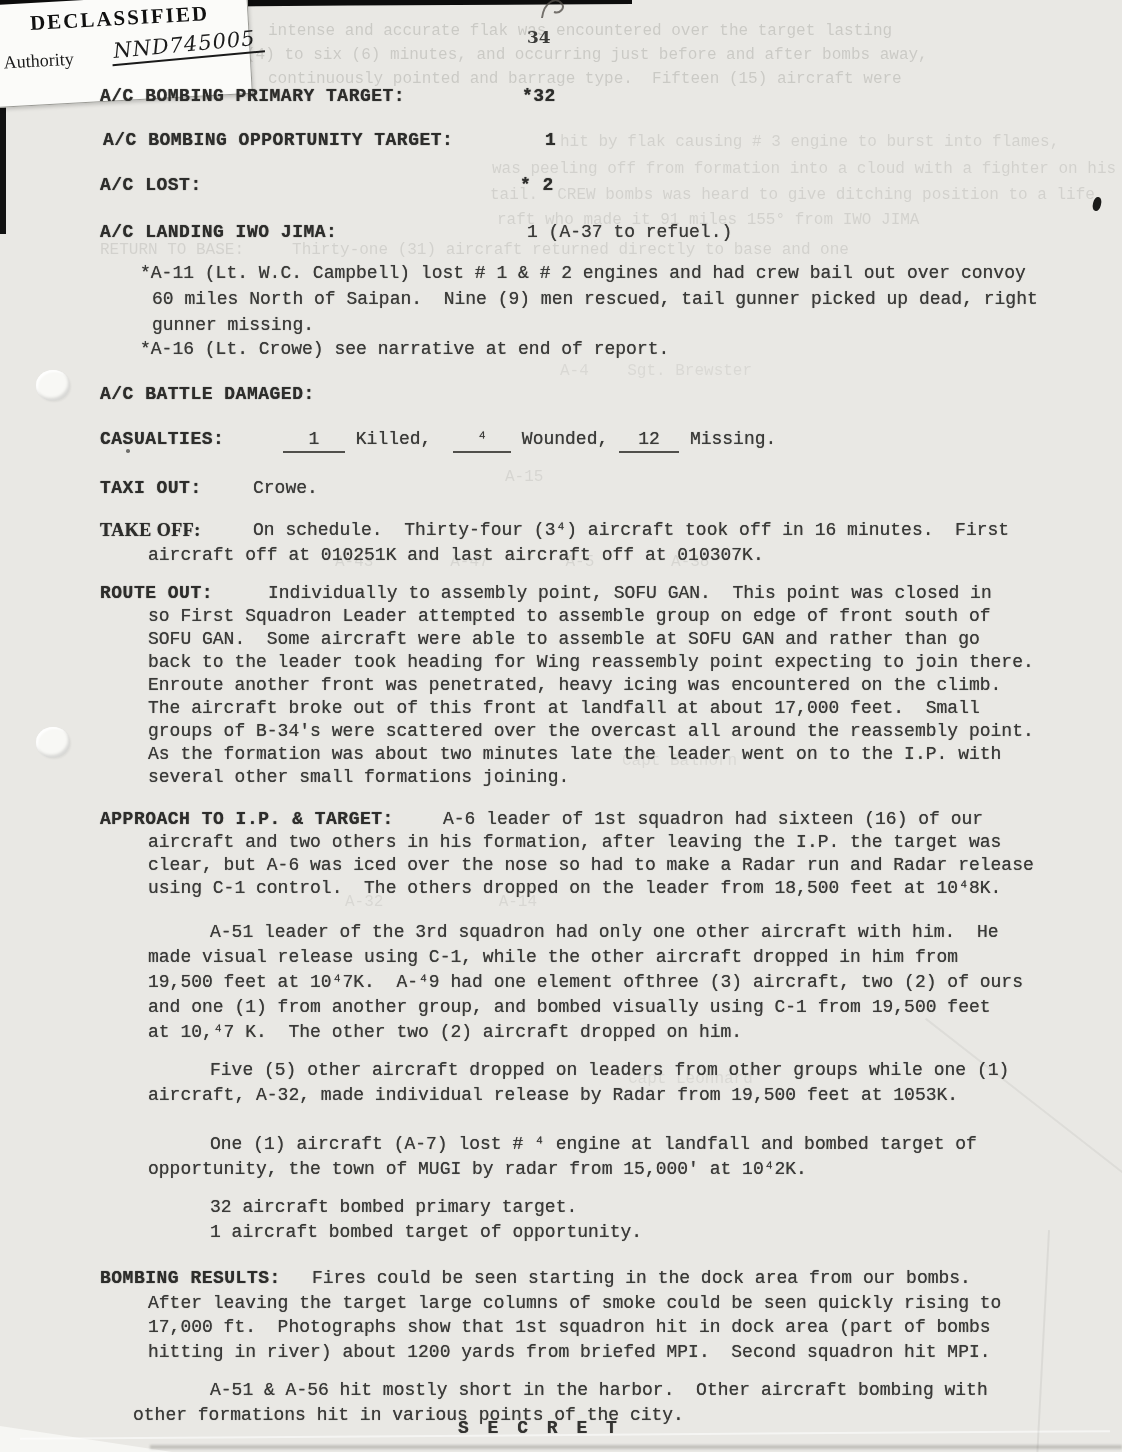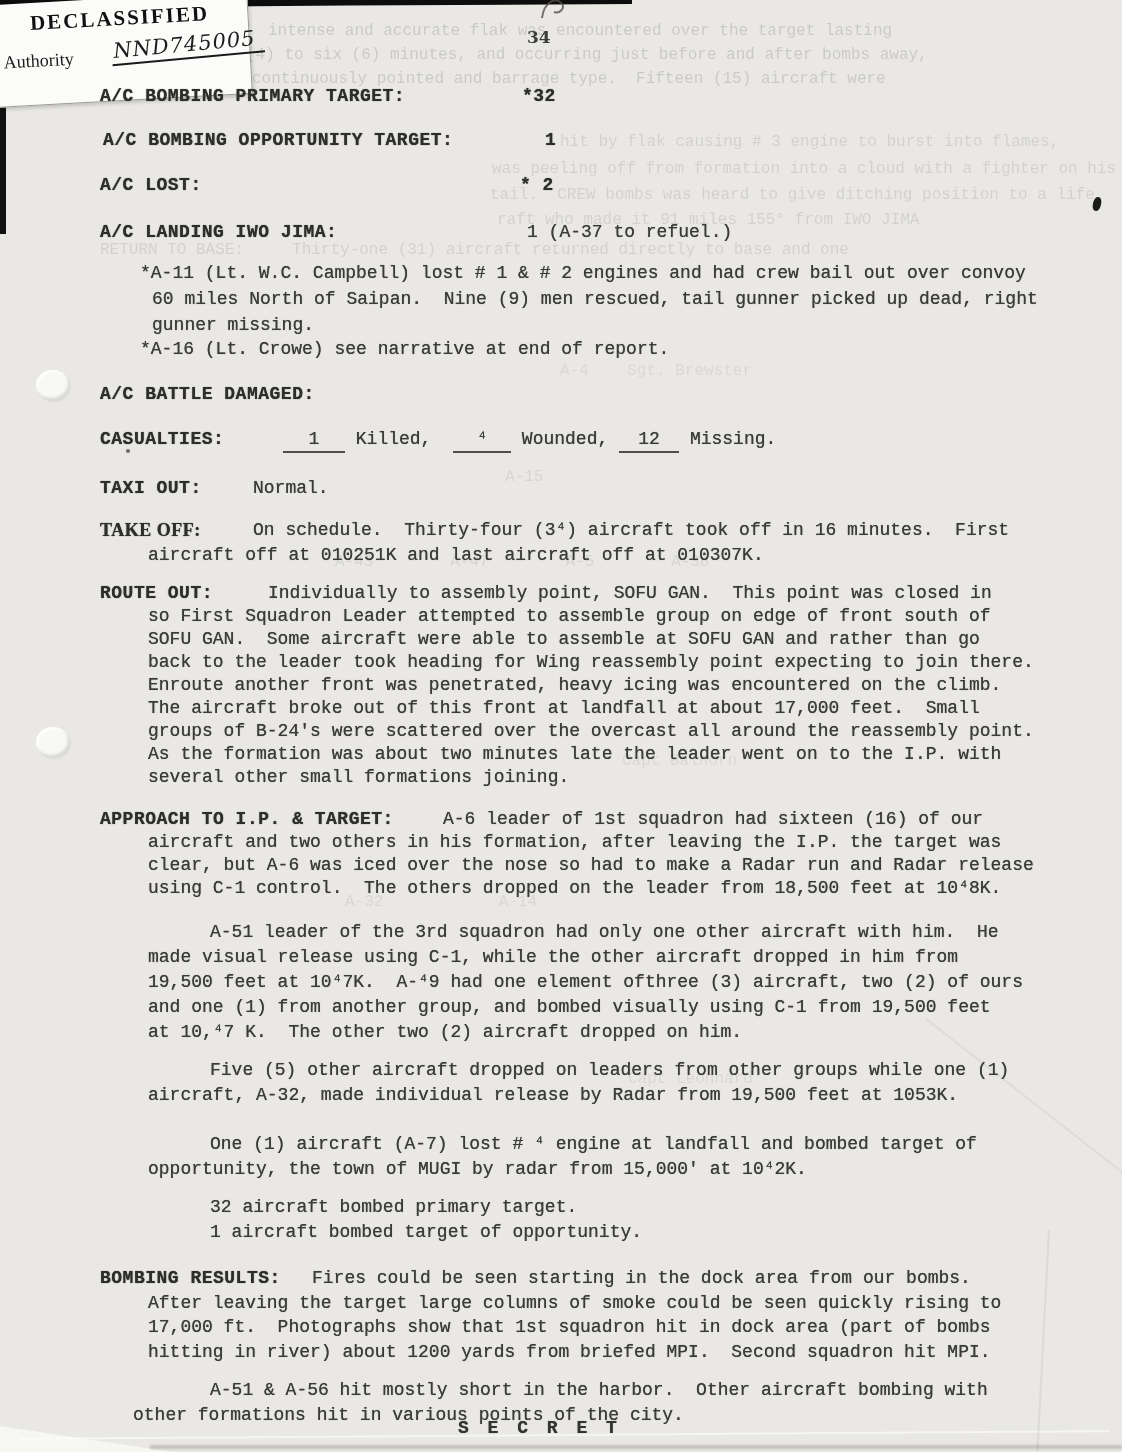--- a/index.html
+++ b/index.html
@@ -60,21 +60,21 @@
   <div class="sliver"></div>
   <div class="crease1"></div>
   <div class="crease2"></div>
   <div class="crease3"></div>
   <div class="crease4"></div>
   <div class="speck" style="left:1093px;top:197px;width:8px;height:14px;transform:rotate(14deg);"></div>
   <div class="speck" style="left:126px;top:449px;width:4px;height:4px;opacity:.6;"></div>
 
   <div class="ghost strong" style="left:268px;top:22px;">intense and accurate flak was encountered over the target lasting</div>
   <div class="ghost strong" style="left:246px;top:46px;">(4) to six (6) minutes, and occurring just before and after bombs away,</div>
-  <div class="ghost strong" style="left:252px;top:70px;">continuously pointed and barrage type.  Fifteen (15) aircraft were</div>
+  <div class="ghost strong" style="left:268px;top:70px;">continuously pointed and barrage type.  Fifteen (15) aircraft were</div>
   <div class="ghost" style="left:560px;top:133px;">hit by flak causing # 3 engine to burst into flames,</div>
   <div class="ghost" style="left:492px;top:160px;">was peeling off from formation into a cloud with a fighter on his</div>
   <div class="ghost" style="left:490px;top:186px;">tail.  CREW bombs was heard to give ditching position to a life</div>
   <div class="ghost" style="left:497px;top:211px;">raft who made it 91 miles 155° from IWO JIMA</div>
   <div class="ghost" style="left:100px;top:241px;">RETURN TO BASE:     Thirty-one (31) aircraft returned directly to base and one</div>
   <div class="ghost" style="left:560px;top:362px;opacity:.10;">A-4    Sgt. Brewster</div>
   <div class="ghost" style="left:505px;top:468px;opacity:.12;">A-15</div>
   <div class="ghost" style="left:335px;top:553px;opacity:.12;">A-43        A-47        A-5        A-38</div>
   <div class="ghost" style="left:622px;top:752px;opacity:.10;">Capt Balhorn</div>
   <div class="ghost" style="left:345px;top:893px;opacity:.11;">A-32            A-14</div>
@@ -104,34 +104,34 @@
   <div class="tl" style="left:152px;top:288px;">60 miles North of Saipan.  Nine (9) men rescued, tail gunner picked up dead, right</div>
   <div class="tl" style="left:152px;top:314px;">gunner missing.</div>
   <div class="tl" style="left:140px;top:338px;">*A-16 (Lt. Crowe) see narrative at end of report.</div>
 
   <div class="tl hd" style="left:100px;top:383px;">A/C BATTLE DAMAGED:</div>
 
   <div class="tl hd" style="left:100px;top:428px;">CASUALTIES:</div>
   <div class="tl" style="left:283px;top:428px;"><span class="blank" style="width:62px;">1</span><span> </span><span>Killed,</span><span>  </span><span class="blank" style="width:58px;">⁴</span><span> </span><span>Wounded,</span><span> </span><span class="blank" style="width:60px;">12</span><span> </span><span>Missing.</span></div>
 
   <div class="tl hd" style="left:100px;top:477px;">TAXI OUT:</div>
-  <div class="tl" style="left:253px;top:477px;">Normal.</div>
+  <div class="tl" style="left:253px;top:477px;">Crowe.</div>
 
   <div class="tl hd" style="left:100px;top:519px;font-family:Liberation Serif, serif;">TAKE OFF:</div>
   <div class="tl" style="left:253px;top:519px;">On schedule.  Thirty-four (3⁴) aircraft took off in 16 minutes.  First</div>
   <div class="tl" style="left:148px;top:544px;">aircraft off at 010251K and last aircraft off at 010307K.</div>
 
   <div class="tl hd" style="left:100px;top:582px;">ROUTE OUT:</div>
   <div class="tl" style="left:268px;top:582px;">Individually to assembly point, SOFU GAN.  This point was closed in</div>
   <div class="tl" style="left:148px;top:605px;">so First Squadron Leader attempted to assemble group on edge of front south of</div>
   <div class="tl" style="left:148px;top:651px;">back to the leader took heading for Wing reassembly point expecting to join there.</div>
   <div class="tl" style="left:148px;top:628px;">SOFU GAN.  Some aircraft were able to assemble at SOFU GAN and rather than go</div>
   <div class="tl" style="left:148px;top:674px;">Enroute another front was penetrated, heavy icing was encountered on the climb.</div>
   <div class="tl" style="left:148px;top:697px;">The aircraft broke out of this front at landfall at about 17,000 feet.  Small</div>
-  <div class="tl" style="left:148px;top:720px;">groups of B-24's were scattered over the overcast all around the reassembly point.</div>
+  <div class="tl" style="left:148px;top:720px;">groups of B-34's were scattered over the overcast all around the reassembly point.</div>
   <div class="tl" style="left:148px;top:743px;">As the formation was about two minutes late the leader went on to the I.P. with</div>
   <div class="tl" style="left:148px;top:766px;">several other small formations joining.</div>
 
   <div class="tl hd" style="left:100px;top:808px;">APPROACH TO I.P. &amp; TARGET:</div>
   <div class="tl" style="left:443px;top:808px;">A-6 leader of 1st squadron had sixteen (16) of our</div>
   <div class="tl" style="left:148px;top:831px;">aircraft and two others in his formation, after leaving the I.P. the target was</div>
   <div class="tl" style="left:148px;top:854px;">clear, but A-6 was iced over the nose so had to make a Radar run and Radar release</div>
   <div class="tl" style="left:148px;top:877px;">using C-1 control.  The others dropped on the leader from 18,500 feet at 10⁴8K.</div>
 
   <div class="tl" style="left:210px;top:921px;">A-51 leader of the 3rd squadron had only one other aircraft with him.  He</div>

